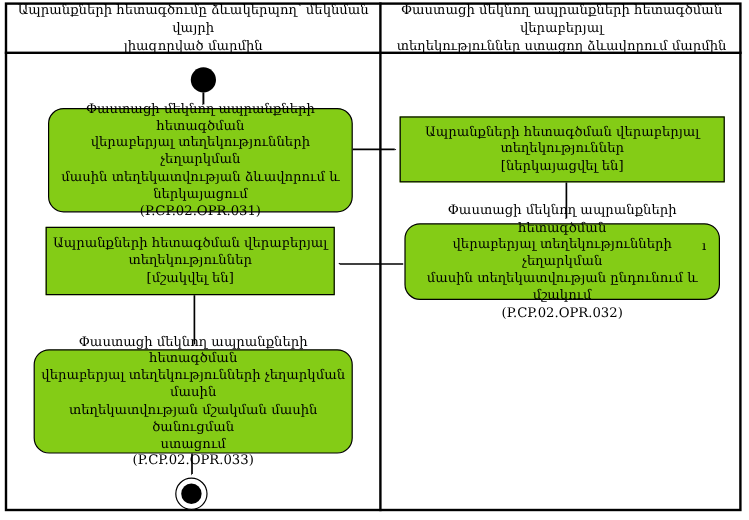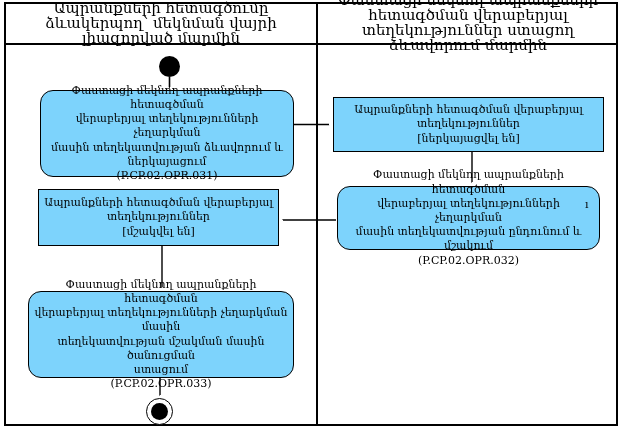--- a/index.html
+++ b/index.html
@@ -14,27 +14,27 @@
   }
   .lane-divider{
     position:absolute;left:316px;top:2px;width:2px;height:424px;background:#000;
   }
   .header-sep{
     position:absolute;left:4px;top:43px;width:614px;height:2px;background:#000;
   }
   .lane-title{
     position:absolute;top:4px;height:38px;
     display:flex;align-items:center;justify-content:center;
-    text-align:center;font-size:15px;line-height:15px;white-space:pre-line;
+    text-align:center;font-size:11px;line-height:15px;white-space:pre-line;
   }
   .lane-title.left{left:8px;width:306px;}
   .lane-title.right{left:320px;width:296px;}
 
   .node{
-    position:absolute;box-sizing:border-box;border:1.5px solid #000;background:#7dd3fc;
+    position:absolute;box-sizing:border-box;border:1.5px solid #000;background:#84cc16;
     display:flex;align-items:center;justify-content:center;
     text-align:center;font-size:11px;line-height:14.2px;white-space:pre-line;
     padding:2px 4px;
   }
   .rounded{border-radius:13px;}
 
   .n-op031{left:40px;top:90px;width:254px;height:87px;}
   .n-submitted{left:333px;top:97px;width:271px;height:55px;}
   .n-op032{left:337px;top:186px;width:263px;height:64px;}
   .n-processed{left:38px;top:189px;width:241px;height:57px;}

